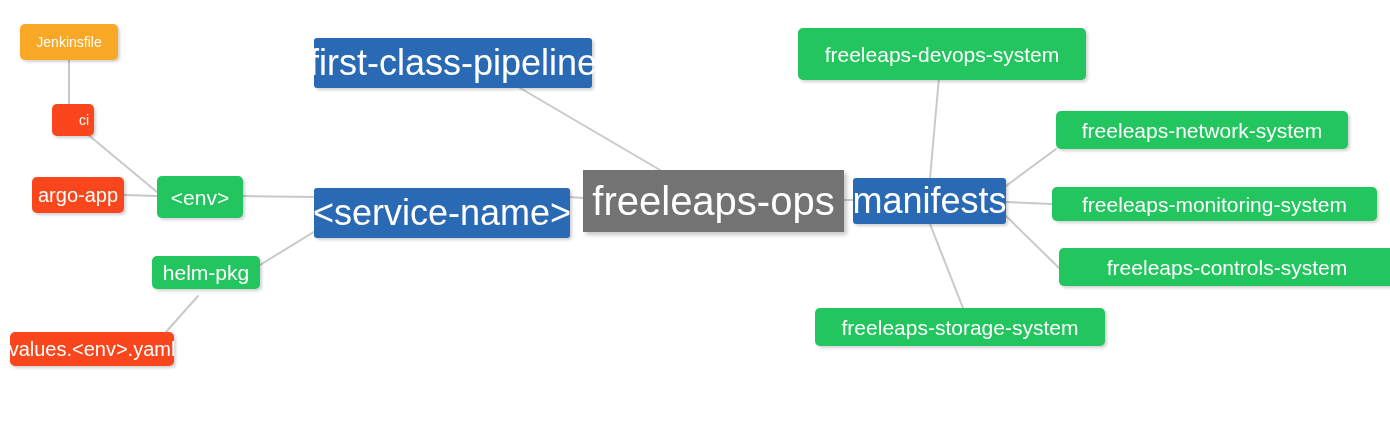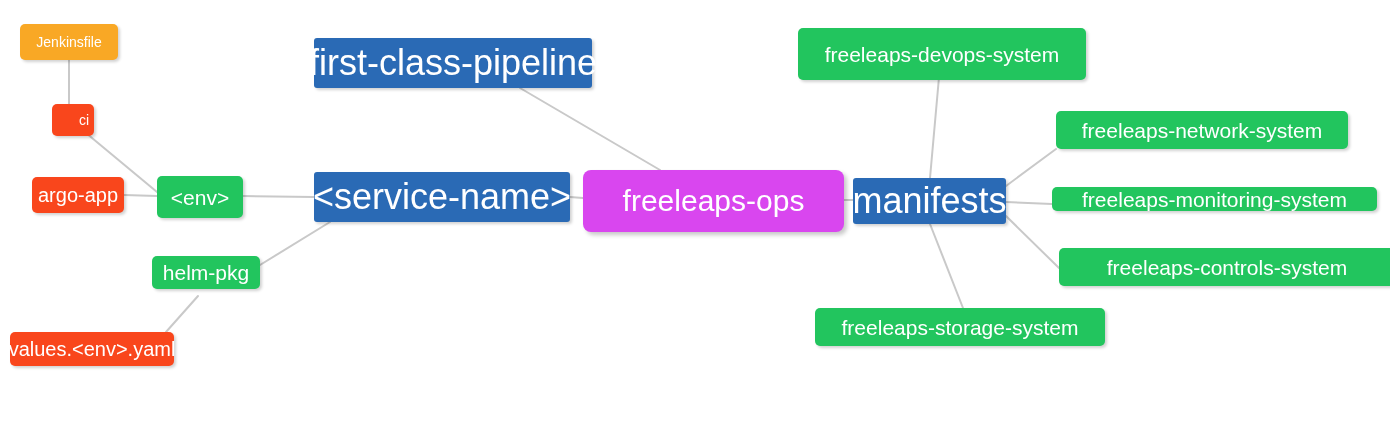--- a/index.html
+++ b/index.html
@@ -34,23 +34,23 @@
     align-items: center;
     justify-content: center;
     color: #ffffff;
     white-space: nowrap;
     line-height: 1;
     box-shadow: 2px 2px 3px rgba(0,0,0,0.18);
     z-index: 5;
     padding: 0 10px;
   }
   .node.root {
-    background: #d946ef;
-    border-radius: 8px;
-    font-size: 30px;
+    background: #737373;
+    border-radius: 0;
+    font-size: 40px;
     box-shadow: 3px 3px 4px rgba(0,0,0,0.22);
   }
   .node.blue {
     background: #2a6ab5;
     border-radius: 3px;
   }
   .node.green {
     background: #22c55e;
     border-radius: 5px;
   }
@@ -102,36 +102,36 @@
       </div>
       <div class="node green sz-md" style="left: 152px; top: 256px; width: 108px; height: 33px;">
         <span>helm-pkg</span>
       </div>
       <div class="node red sz-xs" style="left: 10px; top: 332px; width: 164px; height: 34px;">
         <span>values.&lt;env&gt;.yaml</span>
       </div>
       <div class="node blue sz-xl" style="left: 314px; top: 38px; width: 278px; height: 50px;">
         <span>first-class-pipeline</span>
       </div>
-      <div class="node blue sz-xl" style="left: 314px; top: 172px; width: 256px; height: 50px;">
+      <div class="node blue sz-xl" style="left: 314px; top: 188px; width: 256px; height: 50px;">
         <span>&lt;service-name&gt;</span>
       </div>
       <div class="node root sz-xl" style="left: 583px; top: 170px; width: 261px; height: 62px;">
         <span>freeleaps-ops</span>
       </div>
       <div class="node blue sz-xl" style="left: 853px; top: 178px; width: 153px; height: 46px;">
         <span>manifests</span>
       </div>
       <div class="node green sz-md" style="left: 798px; top: 28px; width: 288px; height: 52px;">
         <span>freeleaps-devops-system</span>
       </div>
       <div class="node green sz-md" style="left: 1056px; top: 111px; width: 292px; height: 38px;">
         <span>freeleaps-network-system</span>
       </div>
-      <div class="node green sz-md" style="left: 1052px; top: 187px; width: 325px; height: 24px;">
+      <div class="node green sz-md" style="left: 1052px; top: 187px; width: 325px; height: 34px;">
         <span>freeleaps-monitoring-system</span>
       </div>
       <div class="node green sz-md" style="left: 1059px; top: 248px; width: 336px; height: 38px; justify-content: center;">
         <span>freeleaps-controls-system</span>
       </div>
       <div class="node green sz-md" style="left: 815px; top: 308px; width: 290px; height: 38px;">
         <span>freeleaps-storage-system</span>
       </div>
     </div>
 </div>

